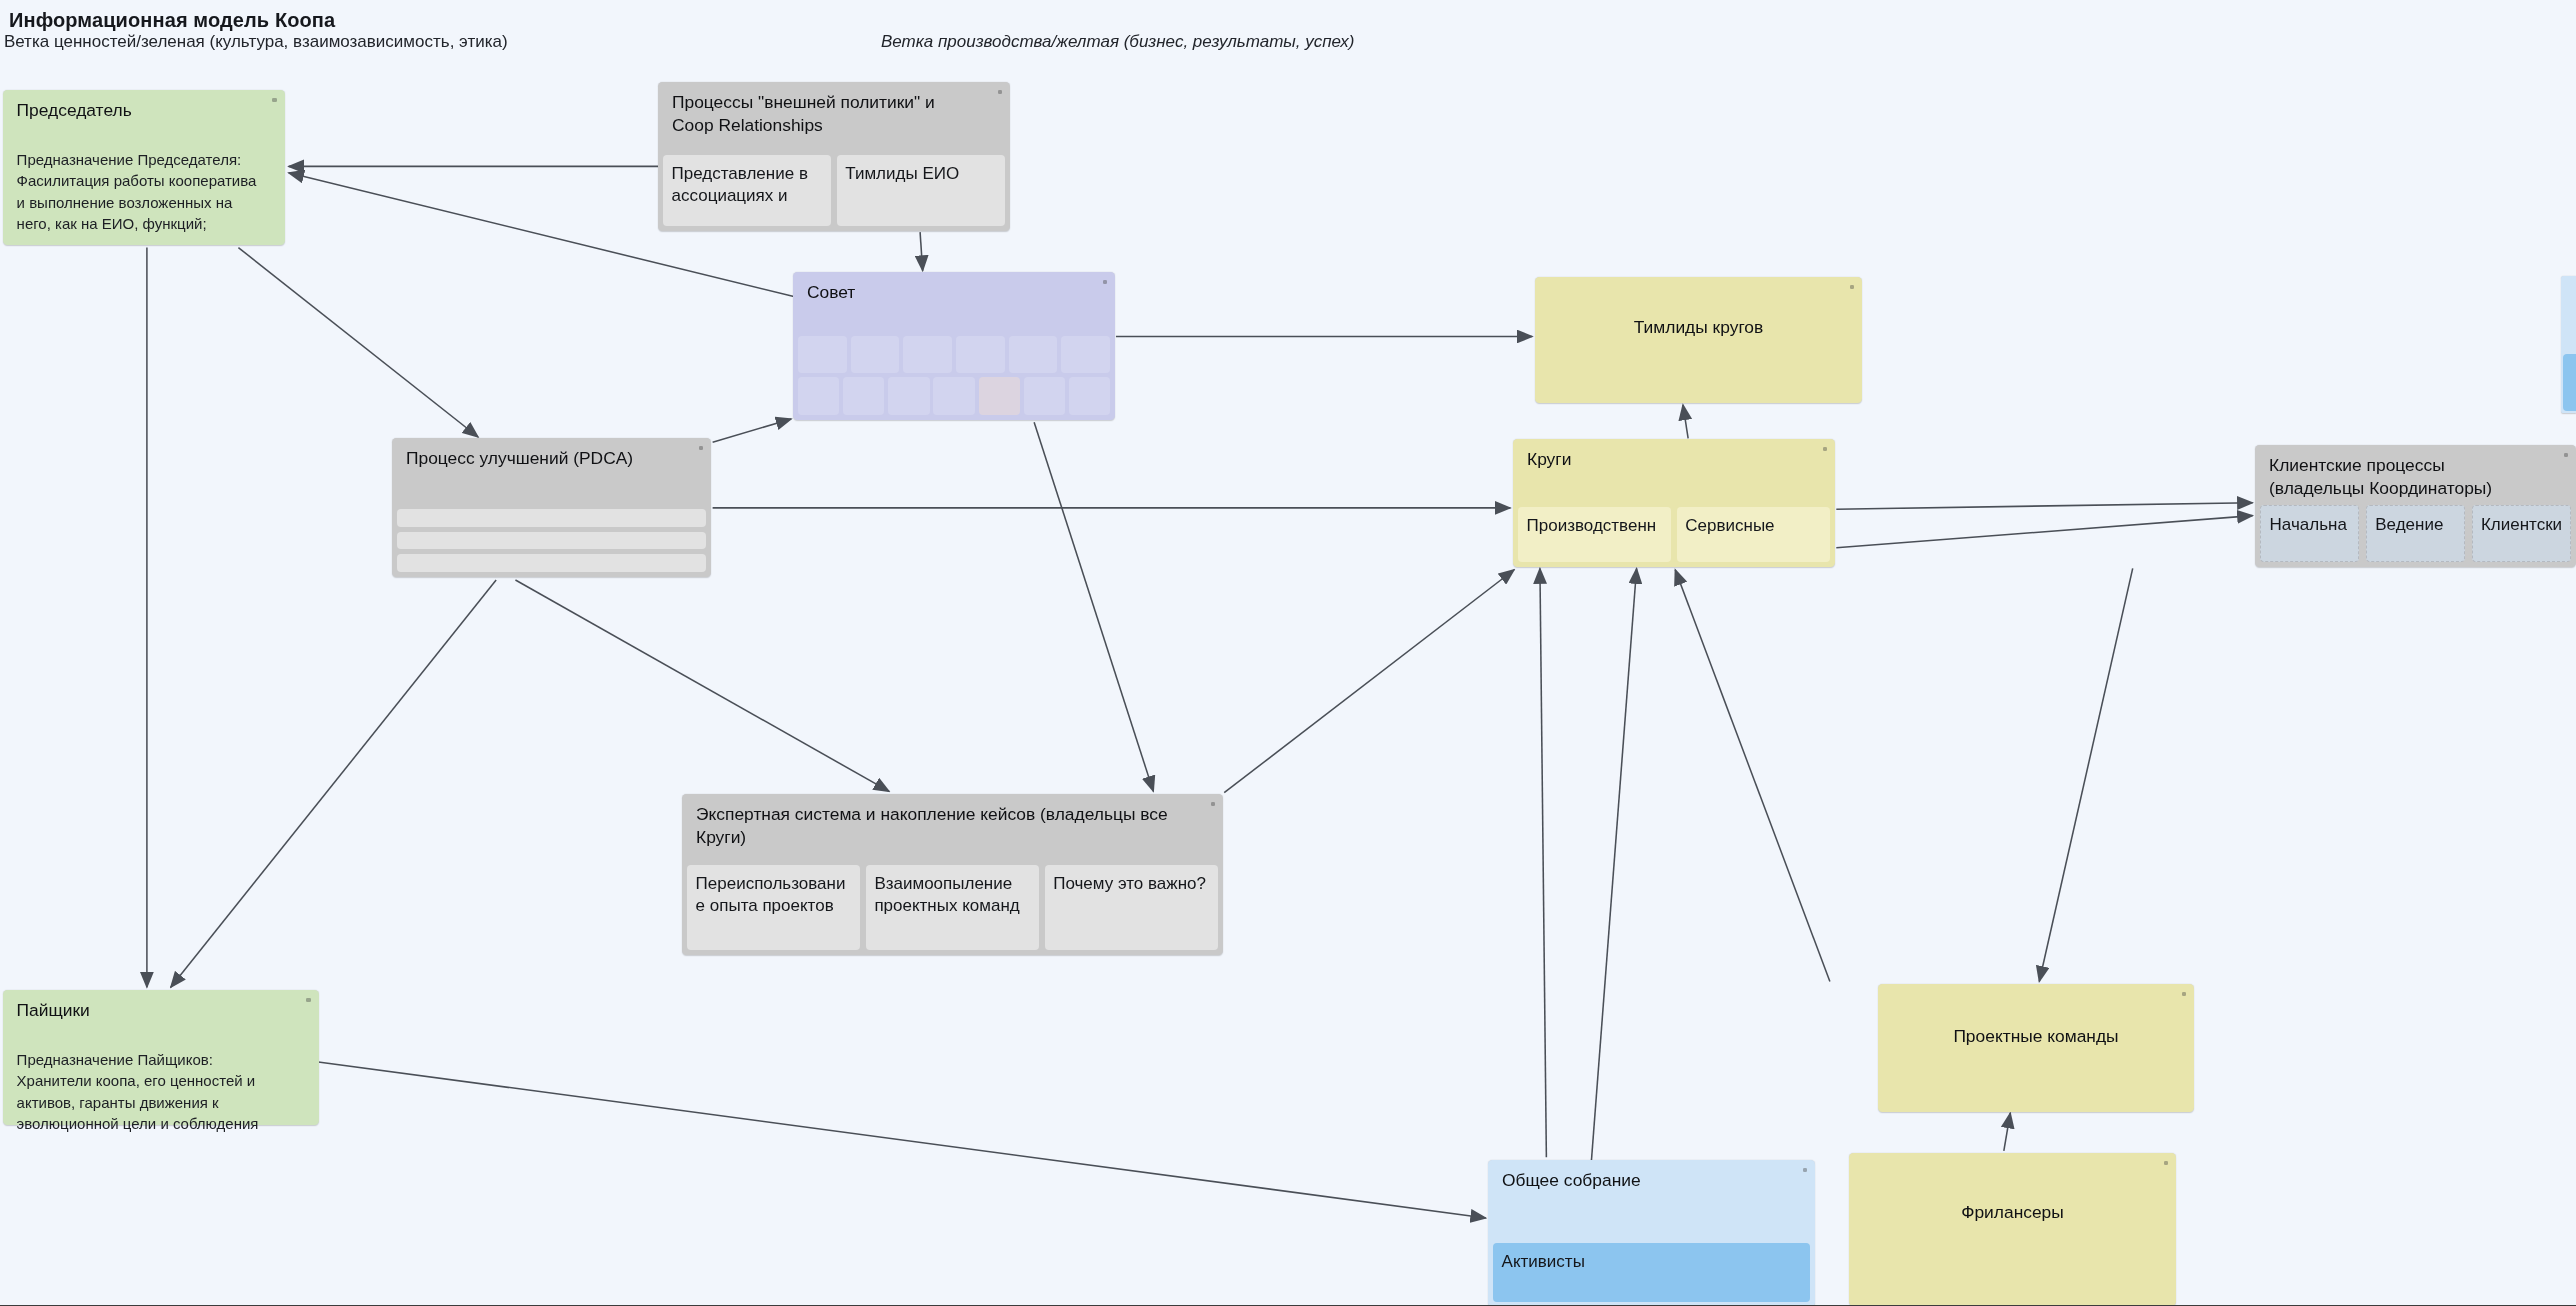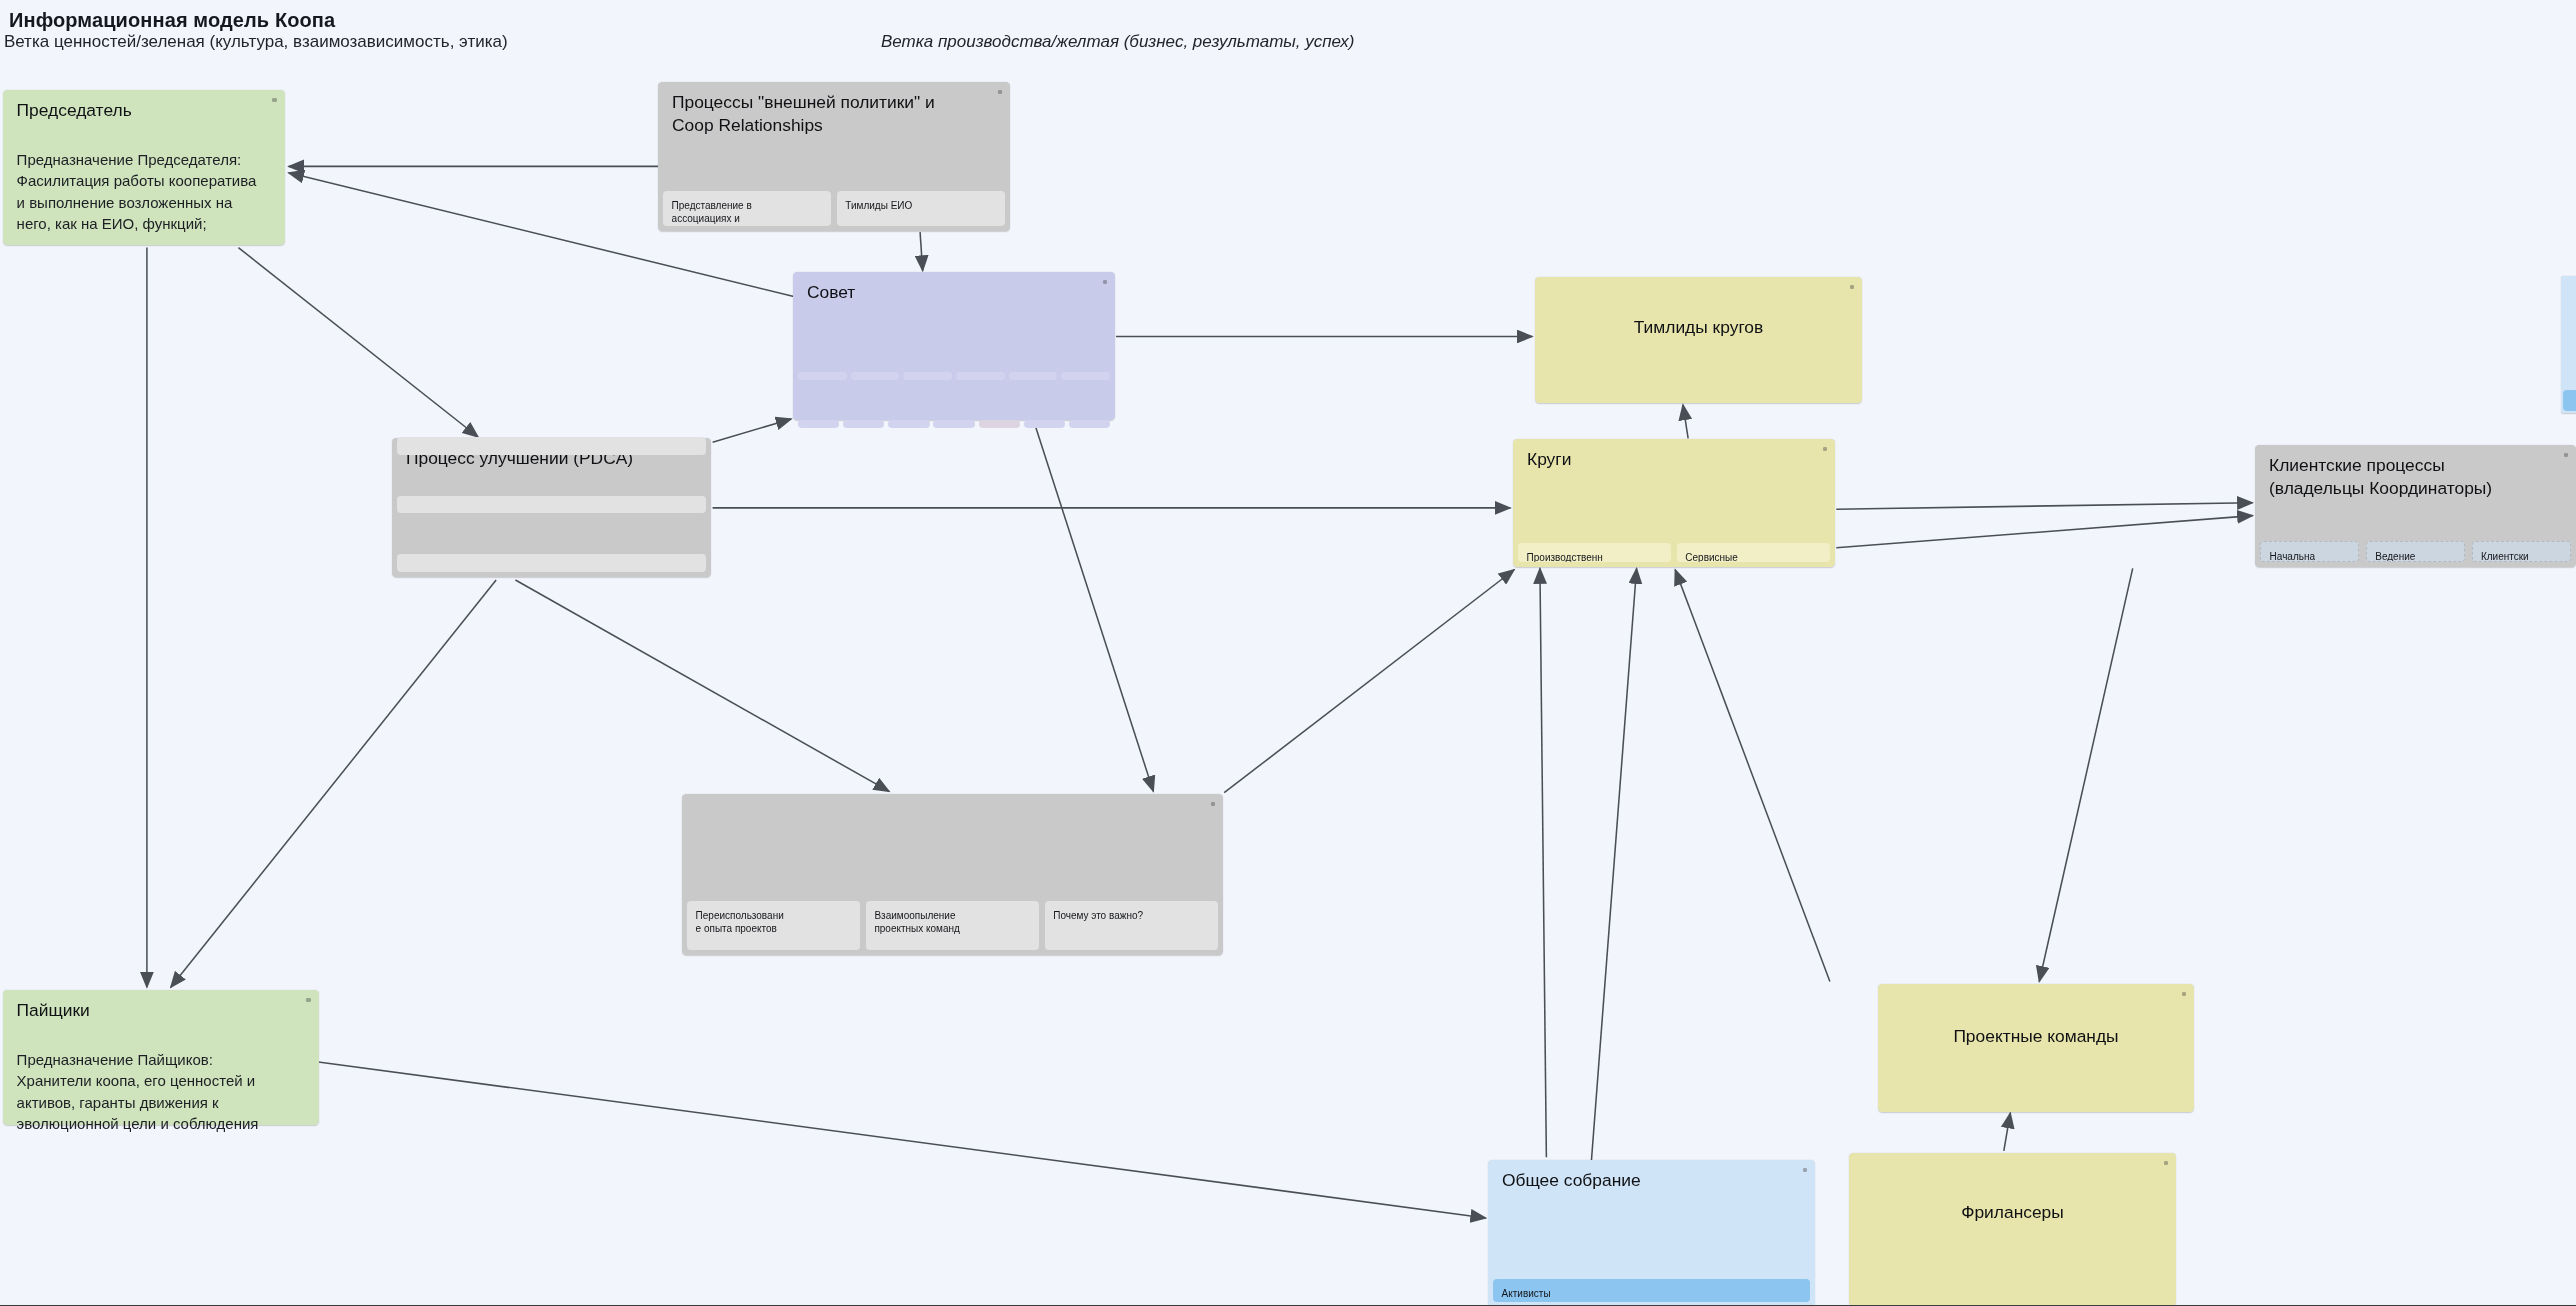--- a/index.html
+++ b/index.html
@@ -36,22 +36,22 @@
   .node-handle{
     position:absolute;right:7.7px;top:7.7px;width:4.5px;height:4.5px;
     border-radius:1.3px;background:rgba(60,60,60,.38);
   }
   .children{
     position:absolute;left:5.2px;right:5.2px;bottom:5.2px;display:flex;gap:5.8px;
   }
   .children.col{flex-direction:column;gap:5.2px;}
   .child{
     flex:1 1 0;border-radius:3.9px;box-sizing:border-box;
-    font-size:10px;line-height:1.30;padding:8.4px 7.7px 0 8.4px;
-    color:#15171b;min-width:0;overflow:hidden;margin-top:36px;
+    font-size:17px;line-height:1.30;padding:8.4px 7.7px 0 8.4px;
+    color:#15171b;min-width:0;overflow:hidden;
   }
   .child.bar{padding:0;height:17.4px;flex:none;}
   .child.dashed{border:1.3px dashed #b4b9c0;}
 
   
   .green      {background:#cfe4bd;}
   .grey       {background:#c9c9c9;}
   .grey .child{background:#e2e2e2;}
   .lilac      {background:#c9cbeb;}
   .lilac .child{background:#d2d4ef;}
@@ -237,20 +237,22 @@
 (владельцы Координаторы)</div>
     <div class="children">
       <div class="child dashed">Начальна</div>
       <div class="child dashed">Ведение</div>
       <div class="child dashed">Клиентски</div>
     </div>
   </div>
 
   <div class="node grey" id="node-expert">
     <div class="node-handle"></div>
+    <div class="node-title" style="white-space:pre-line;">Экспертная система и накопление кейсов (владельцы все
+Круги)</div>
     <div class="children">
       <div class="child" style="white-space:pre-line;">Переиспользовани
 е опыта проектов</div>
       <div class="child" style="white-space:pre-line;">Взаимоопыление
 проектных команд</div>
       <div class="child" style="white-space:pre-line;">Почему это важно?</div>
     </div>
   </div>
 
   <div class="node green" id="node-members">

